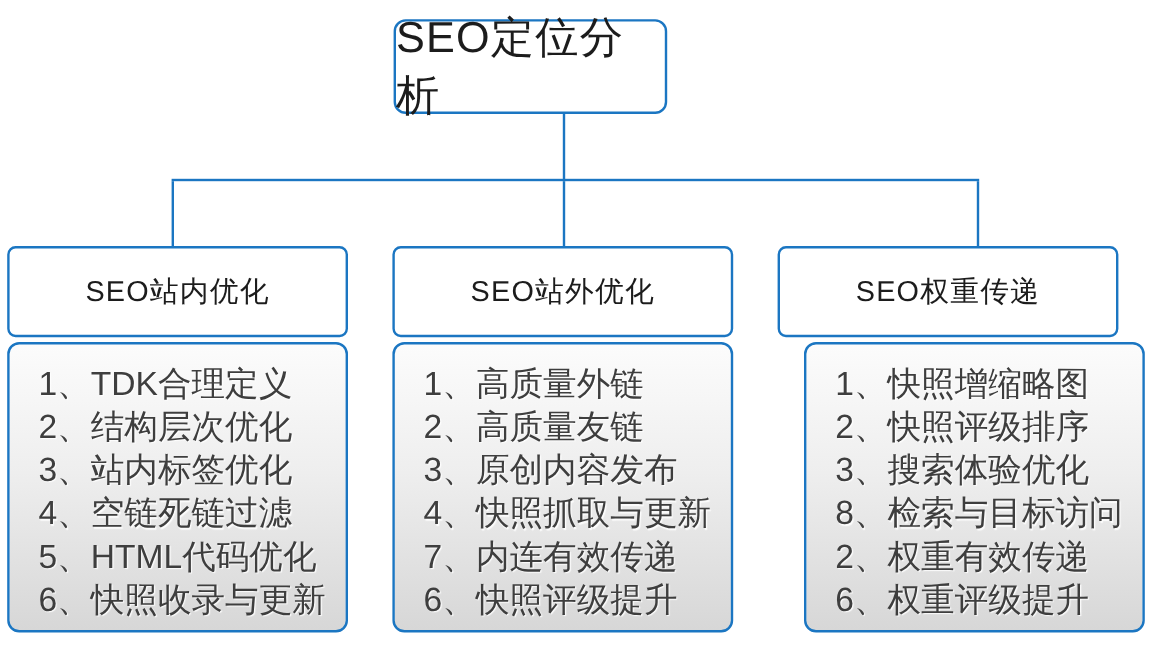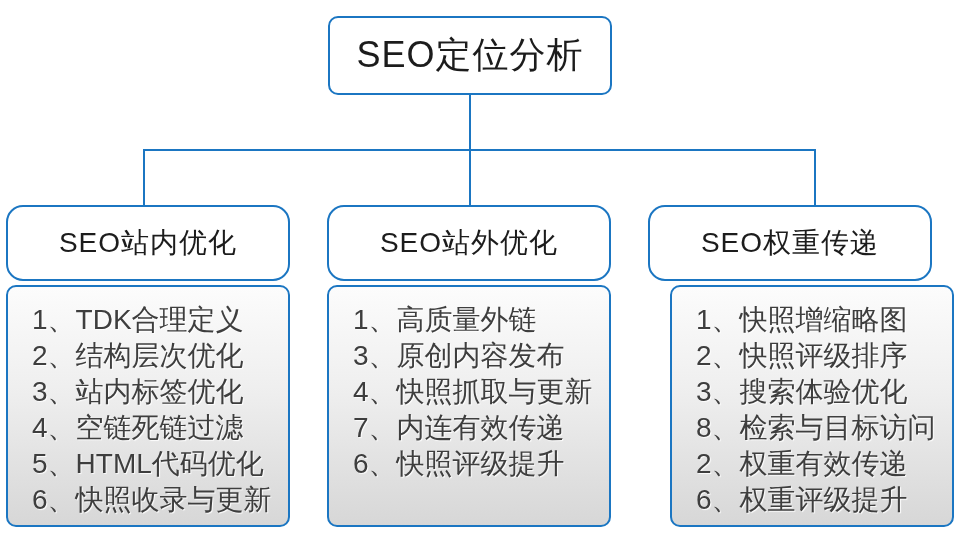--- a/index.html
+++ b/index.html
@@ -18,29 +18,29 @@
   
   .node{
     position:absolute;
     background:#ffffff;
     border:2px solid var(--accent);
     display:flex;align-items:center;justify-content:center;
     color:var(--text-dark);
     box-sizing:border-box;
   }
   .root-node{
-    left:328px;top:16px;width:284px;height:79px;
+    left:328px;top:16px;width:228px;height:79px;
     border-radius:10px;
     font-size:36px;
     letter-spacing:1px;
   }
   .branch-header{
     top:205px;height:76px;width:284px;
-    border-radius:17px;
-    font-size:28px;
+    border-radius:7px;
+    font-size:24px;
     letter-spacing:1px;
   }
   .col-left  .branch-header{left:6px;}
   .col-center .branch-header{left:327px;}
   .col-right .branch-header{left:648px;}
   
   .panel{
     position:absolute;
     top:285px;height:242px;width:284px;
     border:2px solid var(--accent);
@@ -96,20 +96,21 @@
       <div class="item">6、快照收录与更新</div>
     </div>
   </div>
 
   <div class="col-center">
     <div class="node branch-header">
       <span>SEO站外优化</span>
     </div>
     <div class="panel">
       <div class="item">1、高质量外链</div>
+      <div class="item">2、高质量友链</div>
       <div class="item">3、原创内容发布</div>
       <div class="item">4、快照抓取与更新</div>
       <div class="item">7、内连有效传递</div>
       <div class="item">6、快照评级提升</div>
     </div>
   </div>
 
   <div class="col-right">
     <div class="node branch-header">
       <span>SEO权重传递</span>

